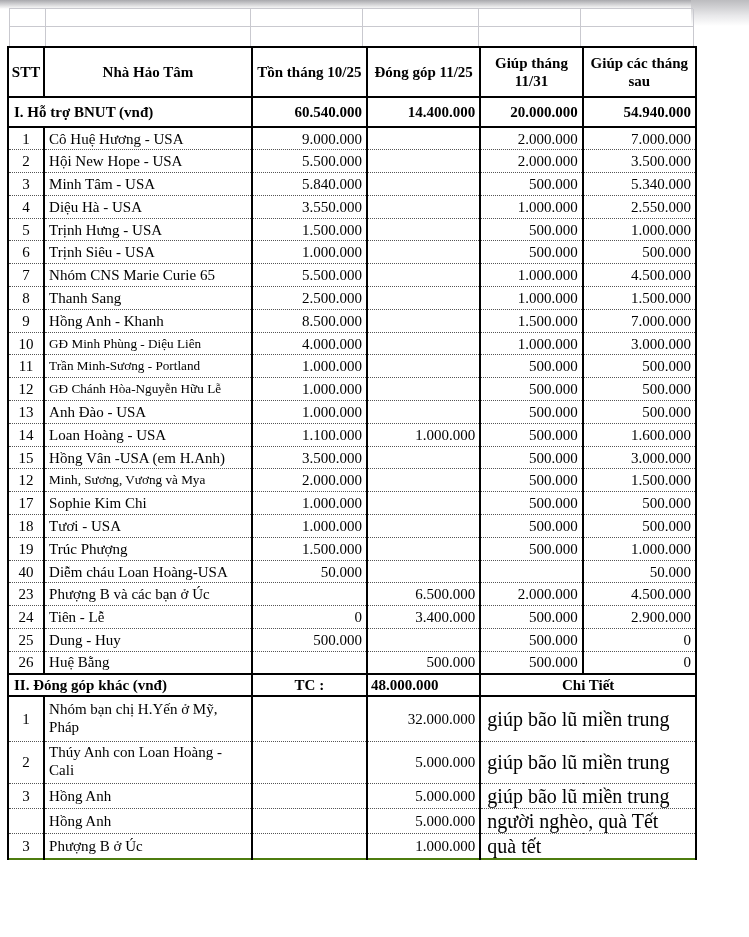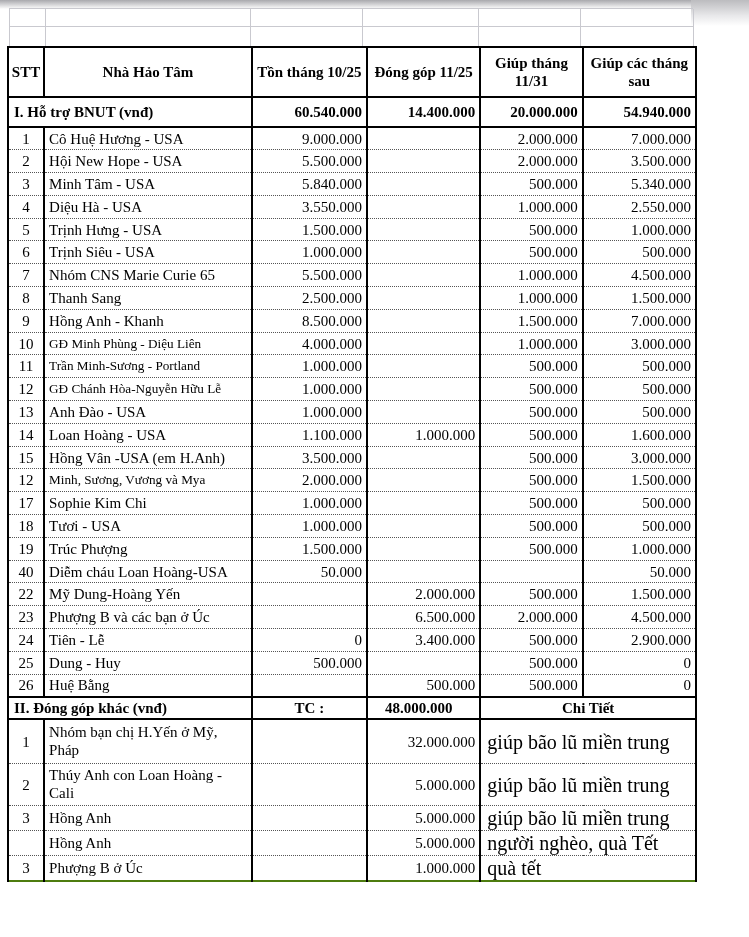--- a/index.html
+++ b/index.html
@@ -48,21 +48,21 @@
   tr.row-sec2    { height:22px; }
   tr.row-s2-a    { height:45px; }
   tr.row-s2-b    { height:42px; }
   tr.row-s2-c    { height:22.5px; }
 
   td.stt  { text-align:center; }
   td.name { text-align:left; padding-left:4px; white-space:nowrap; }
   td.name.wrap { white-space:normal; padding:2px 4px 2px 4px; line-height:1.18; }
   td.name.tight { font-size:13.2px; }
   td.num  { text-align:right; padding-right:4px; }
-  td.num-left { text-align:left; padding-left:17px; font-weight:bold; }
+  td.num-left { text-align:left; padding-left:3px; font-weight:bold; }
   td.title-cell { text-align:left; padding-left:5px; font-weight:bold; }
   td.center-cell { text-align:center; font-weight:bold; }
   td.detail { text-align:left; padding-left:6px; font-size:20px; }
 </style>
 </head>
 <body>
 
 <div class="top-shade"></div>
 <div class="corner-shade"></div>
 
@@ -262,28 +262,20 @@
       </tr>
       <tr class="data-row data-row-s1">
         <td class="stt">40</td>
         <td class="name">Diễm cháu Loan Hoàng-USA</td>
         <td class="num">50.000</td>
         <td class="num"></td>
         <td class="num"></td>
         <td class="num">50.000</td>
       </tr>
       <tr class="data-row data-row-s1">
-        <td class="stt">22</td>
-        <td class="name">Mỹ Dung-Hoàng Yến</td>
-        <td class="num"></td>
-        <td class="num">2.000.000</td>
-        <td class="num">500.000</td>
-        <td class="num">1.500.000</td>
-      </tr>
-      <tr class="data-row data-row-s1">
         <td class="stt">23</td>
         <td class="name">Phượng B và các bạn ở Úc</td>
         <td class="num"></td>
         <td class="num">6.500.000</td>
         <td class="num">2.000.000</td>
         <td class="num">4.500.000</td>
       </tr>
       <tr class="data-row data-row-s1">
         <td class="stt">24</td>
         <td class="name">Tiên - Lễ</td>

